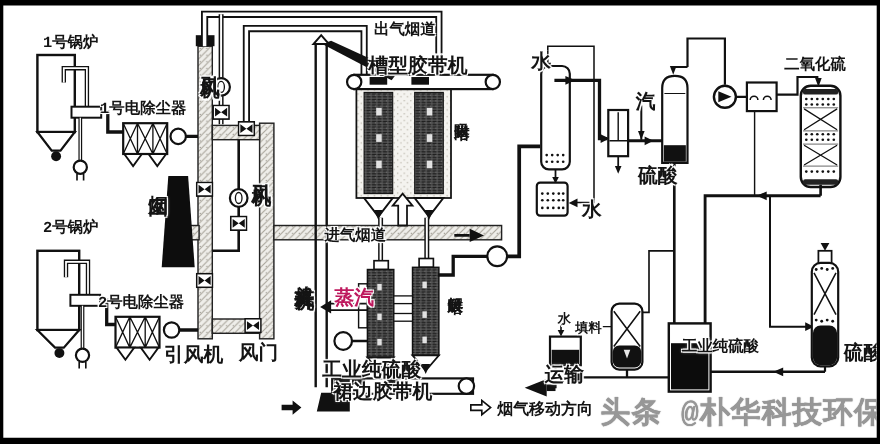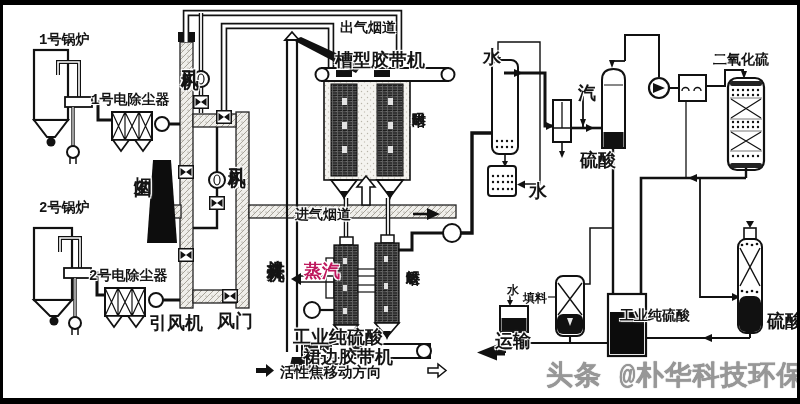--- a/index.html
+++ b/index.html
@@ -386,17 +386,17 @@
 <div class="lbl" style="left:526px;top:178px">水</div>
 <div class="lbl" style="left:575px;top:80px">汽</div>
 <div class="lbl" style="left:577px;top:147px">硫酸</div>
 <div class="lbl f14" style="left:710px;top:48px">二氧化硫</div>
 <div class="lbl f12" style="left:504px;top:280px">水</div>
 <div class="lbl f12" style="left:520px;top:288px">填料</div>
 <div class="lbl" style="left:492px;top:328px">运输</div>
 <div class="lbl f14" style="left:617px;top:304px">工业纯硫酸</div>
 <div class="lbl" style="left:764px;top:308px">硫酸</div>
 
-<div class="lbl leg" style="left:277px;top:361px">活性焦移动方向</div>
+<div class="lbl leg" style="left:449px;top:361px">烟气移动方向</div>
 
 <div class="wm" style="left:543px;top:352px">头条 @朴华科技环保</div>
 
 </div>
 
 </body></html>

